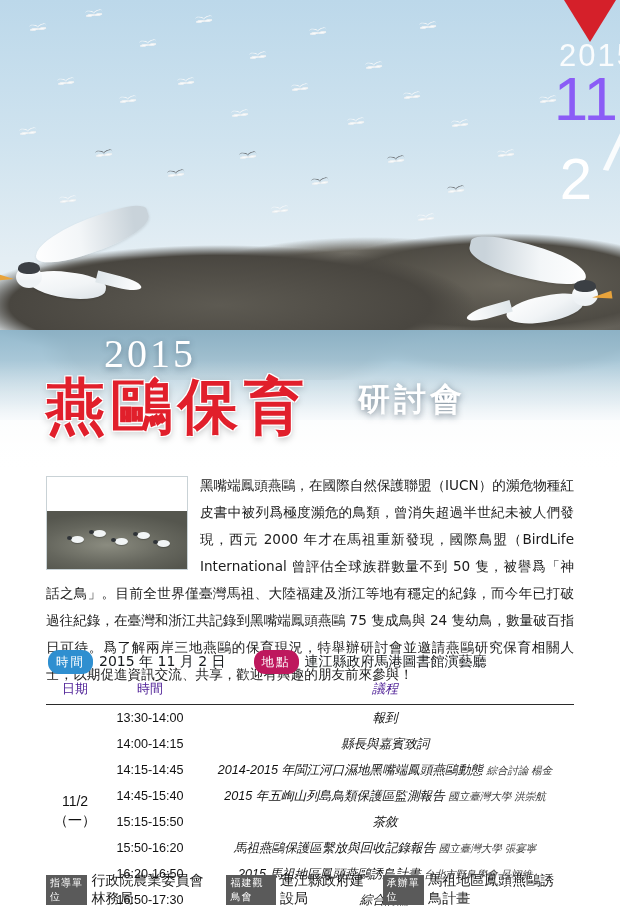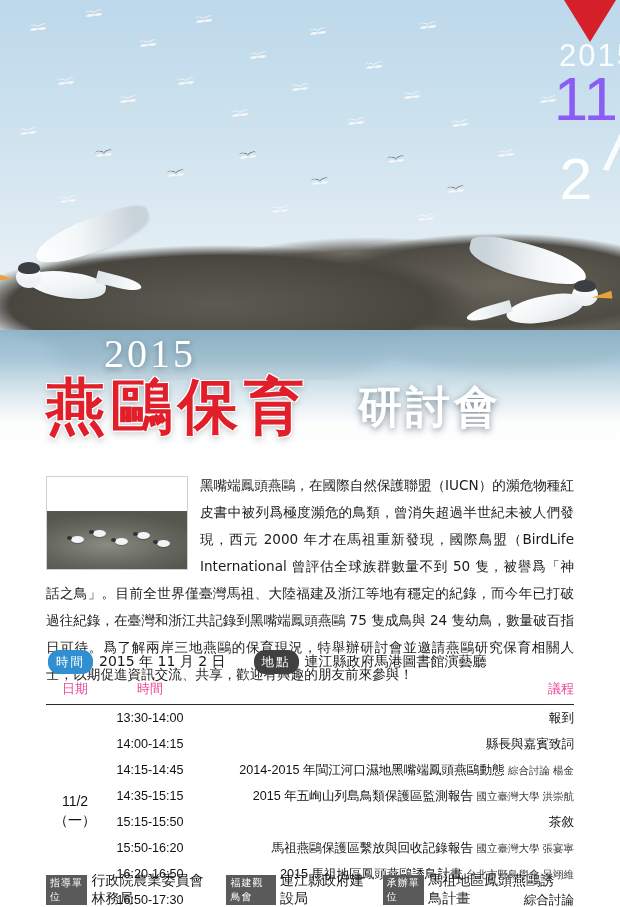--- a/index.html
+++ b/index.html
@@ -128,21 +128,21 @@
   }
   .title-main{
     position:absolute;left:46px;top:370px;width:340px;height:72px;
     font-size:60px;line-height:72px;font-weight:bold;color:#e11f2b;
     font-family:"DejaVu Sans", sans-serif;
     letter-spacing:6px;
     text-shadow:1px 1px 0 #ffffff,-1px -1px 0 #ffffff,1px -1px 0 #ffffff,-1px 1px 0 #ffffff,0 3px 7px rgba(0,0,0,.25);
     white-space:nowrap;
   }
   .title-sub{
-    position:absolute;left:358px;top:378px;font-size:44px;font-weight:bold;color:#ffffff;
+    position:absolute;left:358px;top:378px;font-size:32px;font-weight:bold;color:#ffffff;
     letter-spacing:4px;
     text-shadow:0 2px 7px rgba(30,50,70,.55);
     font-family:"DejaVu Sans", sans-serif;
     white-space:nowrap;
   }
 
   
   .intro{position:absolute;left:46px;top:472px;width:528px;}
   .intro-photo{
     float:left;width:140px;height:92px;margin:4px 12px 4px 0;
@@ -167,34 +167,34 @@
     font-family:"DejaVu Sans", sans-serif;
   }
 
   
   .infoline{position:absolute;left:48px;top:650px;display:flex;align-items:center;gap:6px;font-size:14px;color:#16191c;}
   .pill{
     display:inline-flex;align-items:center;justify-content:center;
     background:#2f8fd0;color:#fff;border-radius:11px;padding:2px 8px;font-size:12.5px;letter-spacing:2px;
     height:20px;
   }
-  .pill.green{background:#404040;}
+  .pill.green{background:#be185d;}
   .infotext{margin-right:22px;font-family:"DejaVu Sans", sans-serif;}
 
   
   .agenda{position:absolute;left:46px;top:676px;width:528px;font-size:12.6px;color:#111;}
   .agenda table{width:100%;border-collapse:collapse;}
   .agenda thead th{
     font-weight:normal;font-size:13px;padding:4px 0 6px;border-bottom:1.5px solid #2a2a2a;
-    color:#ec4899;
+    color:#4c1d95;
   }
   .agenda td{padding:4.5px 0;vertical-align:middle;}
   .col-date{width:58px;text-align:center;}
   .col-time{width:92px;text-align:center;font-family:"Liberation Sans", sans-serif;}
-  .col-topic{text-align:right;padding-left:6px;}
+  .col-topic{text-align:center;padding-left:6px;font-style:italic;}
   .small-org{font-size:10.5px;color:#3b3b3b;}
   .agenda .lastrow td{border-bottom:1.5px solid #2a2a2a;padding-bottom:7px;}
   .datecell{font-size:14px;line-height:19px;}
 
   
   .footer{
     position:absolute;left:46px;top:872px;width:528px;font-size:11.5px;color:#1a1a1a;
     display:flex;align-items:flex-start;
   }
   .footer .lbl{
@@ -324,21 +324,21 @@
           </td>
         </tr>
         <tr>
           <td class="col-time">14:15-14:45</td>
           <td class="col-topic">
             <span>2014-2015 年閩江河口濕地黑嘴端鳳頭燕鷗動態</span>
             <span class="small-org">綜合討論 楊金</span>
           </td>
         </tr>
         <tr>
-          <td class="col-time">14:35-15:15</td>
+          <td class="col-time">14:45-15:40</td>
           <td class="col-topic">
             <span>2015 年五峋山列島鳥類保護區監測報告</span>
             <span class="small-org">國立臺灣大學 洪崇航</span>
           </td>
         </tr>
         <tr>
           <td class="col-time">15:15-15:50</td>
           <td class="col-topic">
             <span>茶敘</span>
             <span class="small-org"></span>

